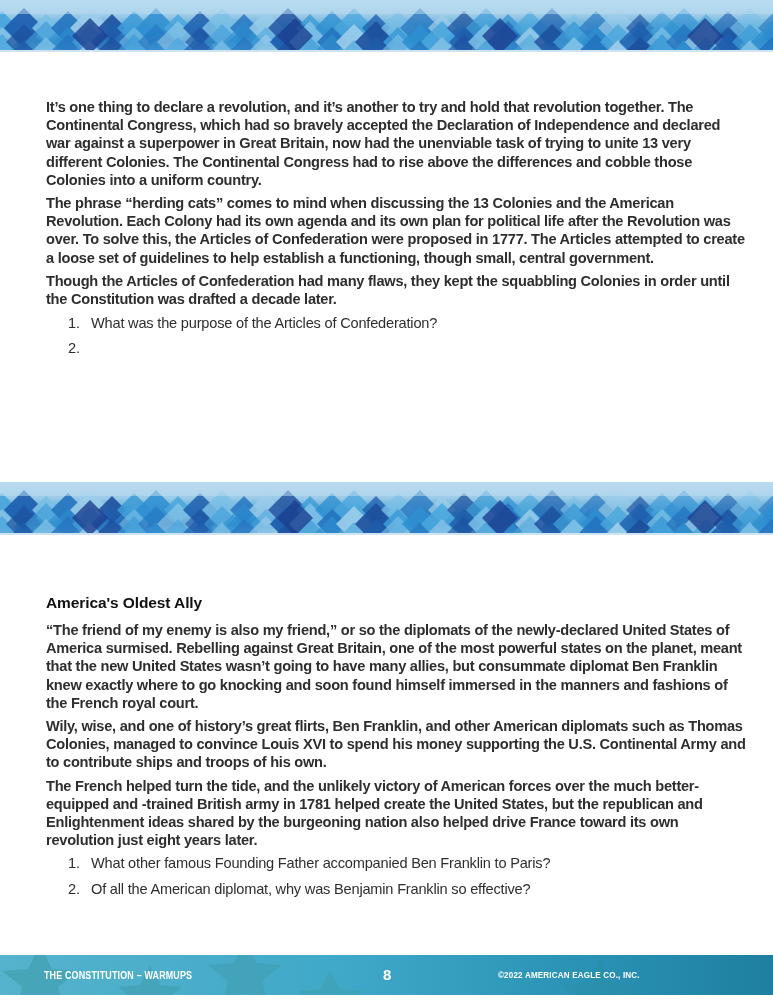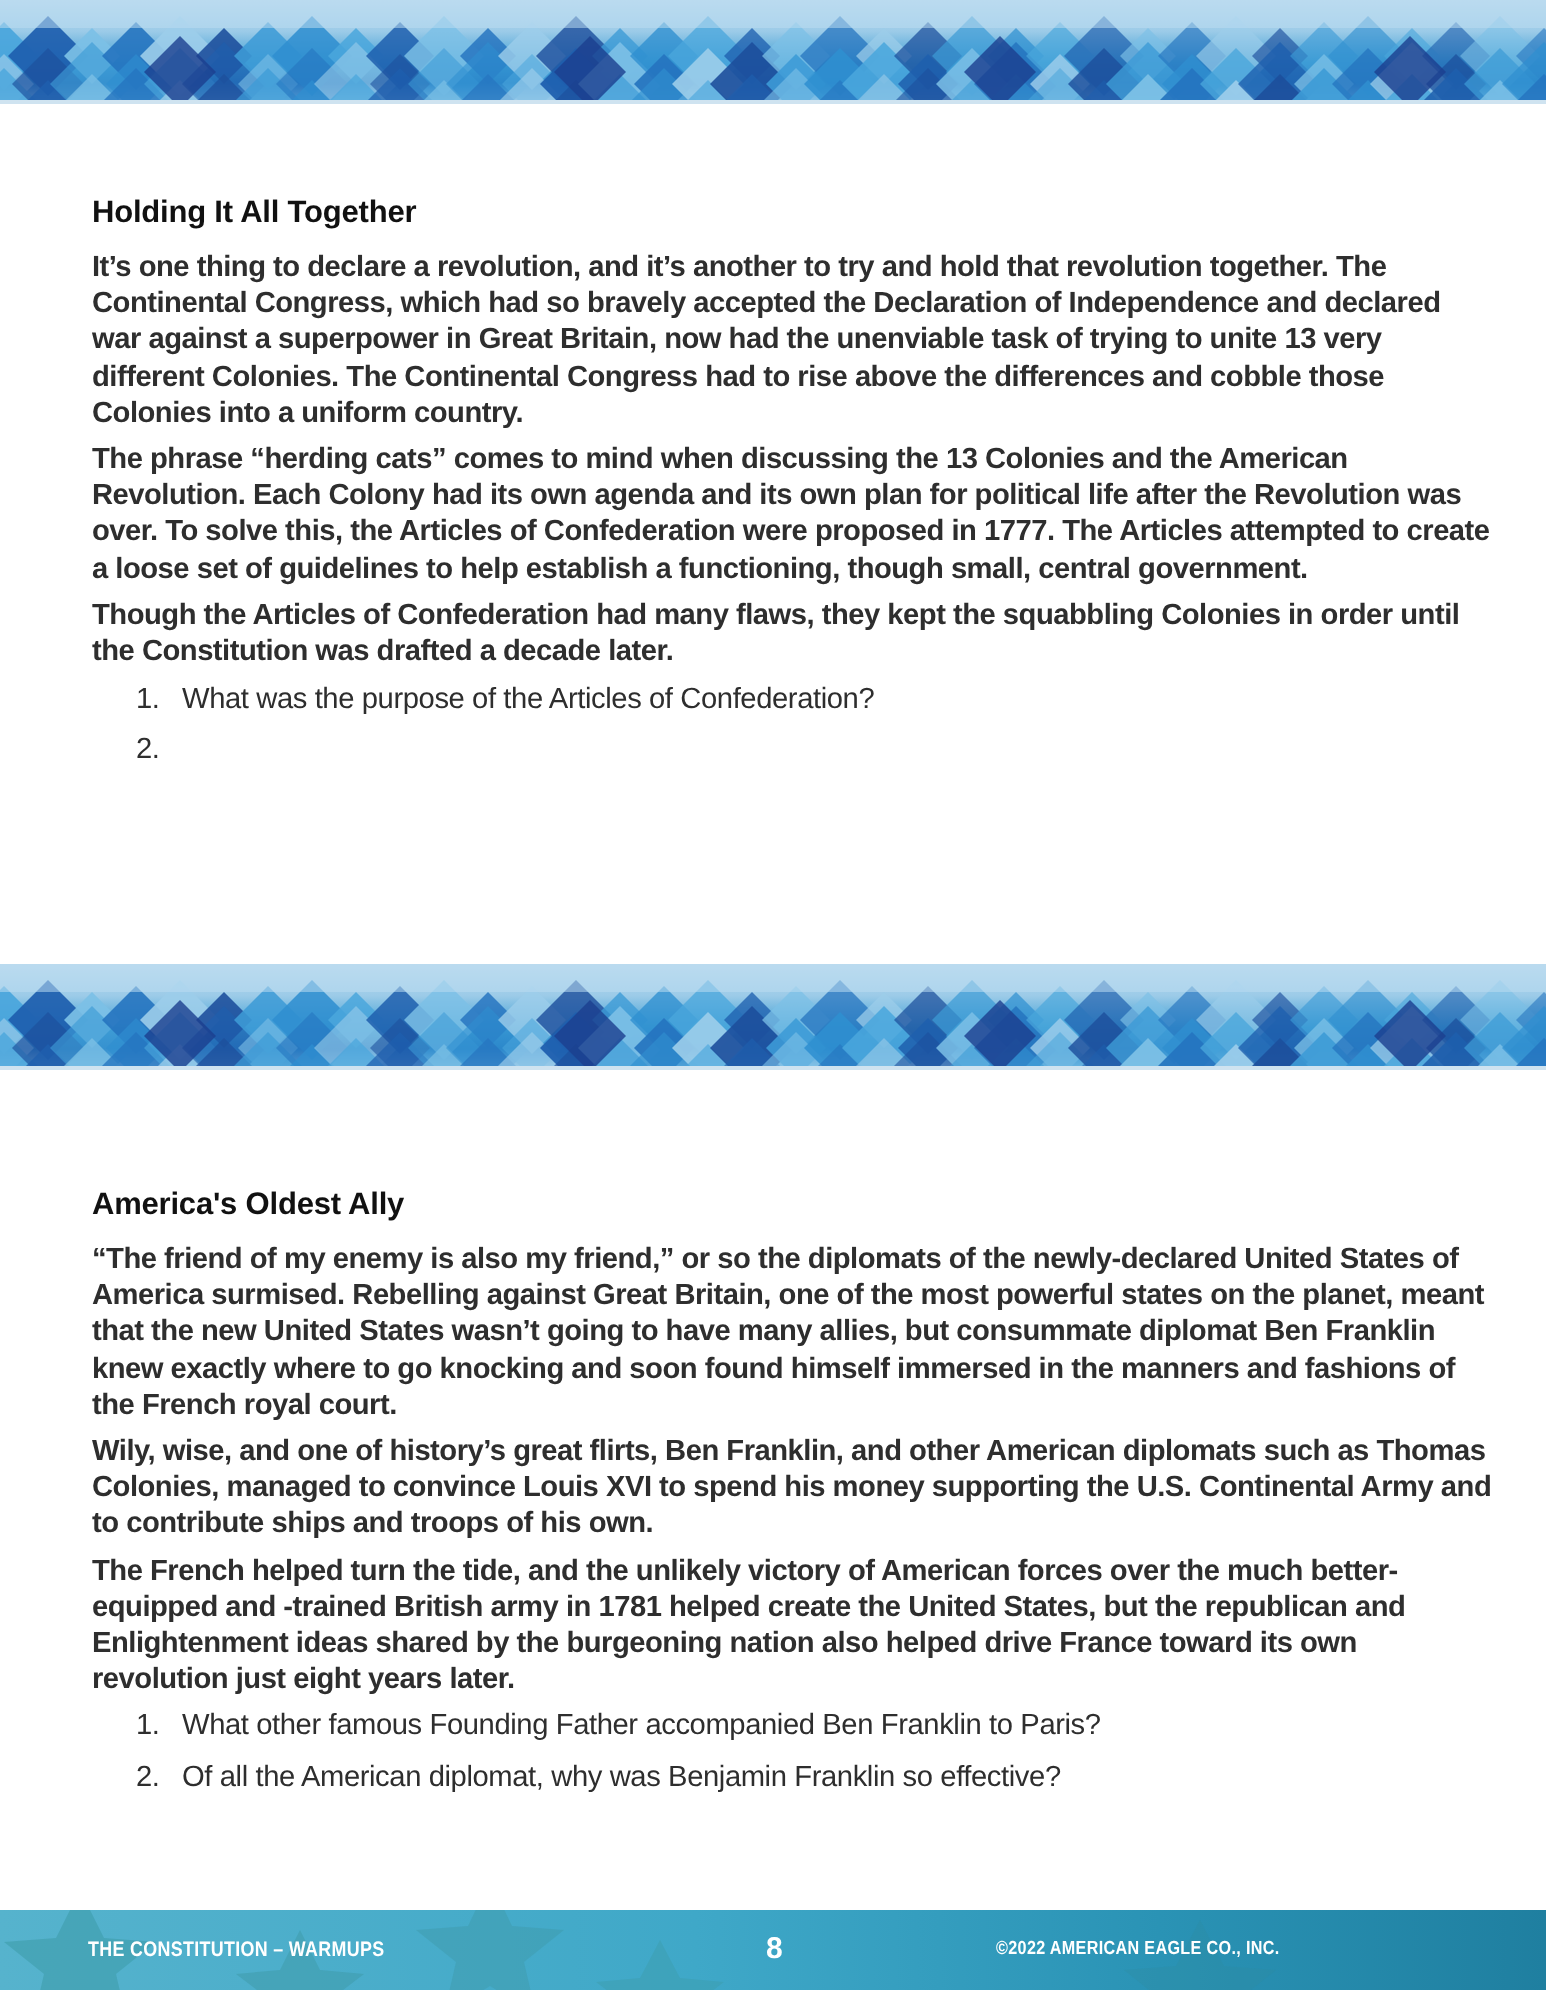--- a/index.html
+++ b/index.html
@@ -175,21 +175,20 @@
       <polygon points="794,34 816,56 794,78 772,56" fill="#9ccdea" opacity="0.84"></polygon>
       <polygon points="90,18 108,36 90,54 72,36" fill="#1c3f8f" opacity="0.8"></polygon>
       <polygon points="295,18 313,36 295,54 277,36" fill="#1c3f8f" opacity="0.8"></polygon>
       <polygon points="500,18 518,36 500,54 482,36" fill="#1c3f8f" opacity="0.8"></polygon>
       <polygon points="705,18 723,36 705,54 687,36" fill="#1c3f8f" opacity="0.8"></polygon>
       <rect x="0" y="0" width="773" height="14" fill="#bcdcf0" opacity="0.55"></rect>
     </svg>
 </div>
 
 <div class="section section-1">
-  <h2>Holding It All Together</h2>
   <p>It’s one thing to declare a revolution, and it’s another to try and hold that revolution together. The Continental Congress, which had so bravely accepted the Declaration of Independence and declared war against a superpower in Great Britain, now had the unenviable task of trying to unite 13 very different Colonies. The Continental Congress had to rise above the differences and cobble those Colonies into a uniform country.</p>
   <p>The phrase “herding cats” comes to mind when discussing the 13 Colonies and the American Revolution. Each Colony had its own agenda and its own plan for political life after the Revolution was over. To solve this, the Articles of Confederation were proposed in 1777. The Articles attempted to create a loose set of guidelines to help establish a functioning, though small, central government.</p>
   <p>Though the Articles of Confederation had many flaws, they kept the squabbling Colonies in order until the Constitution was drafted a decade later.</p>
   <ol>
     <li><span class="num">1.</span><span>What was the purpose of the Articles of Confederation?</span></li>
     <li><span class="num">2.</span></li>
   </ol>
 </div>
 
 <div class="banner banner-mid">

